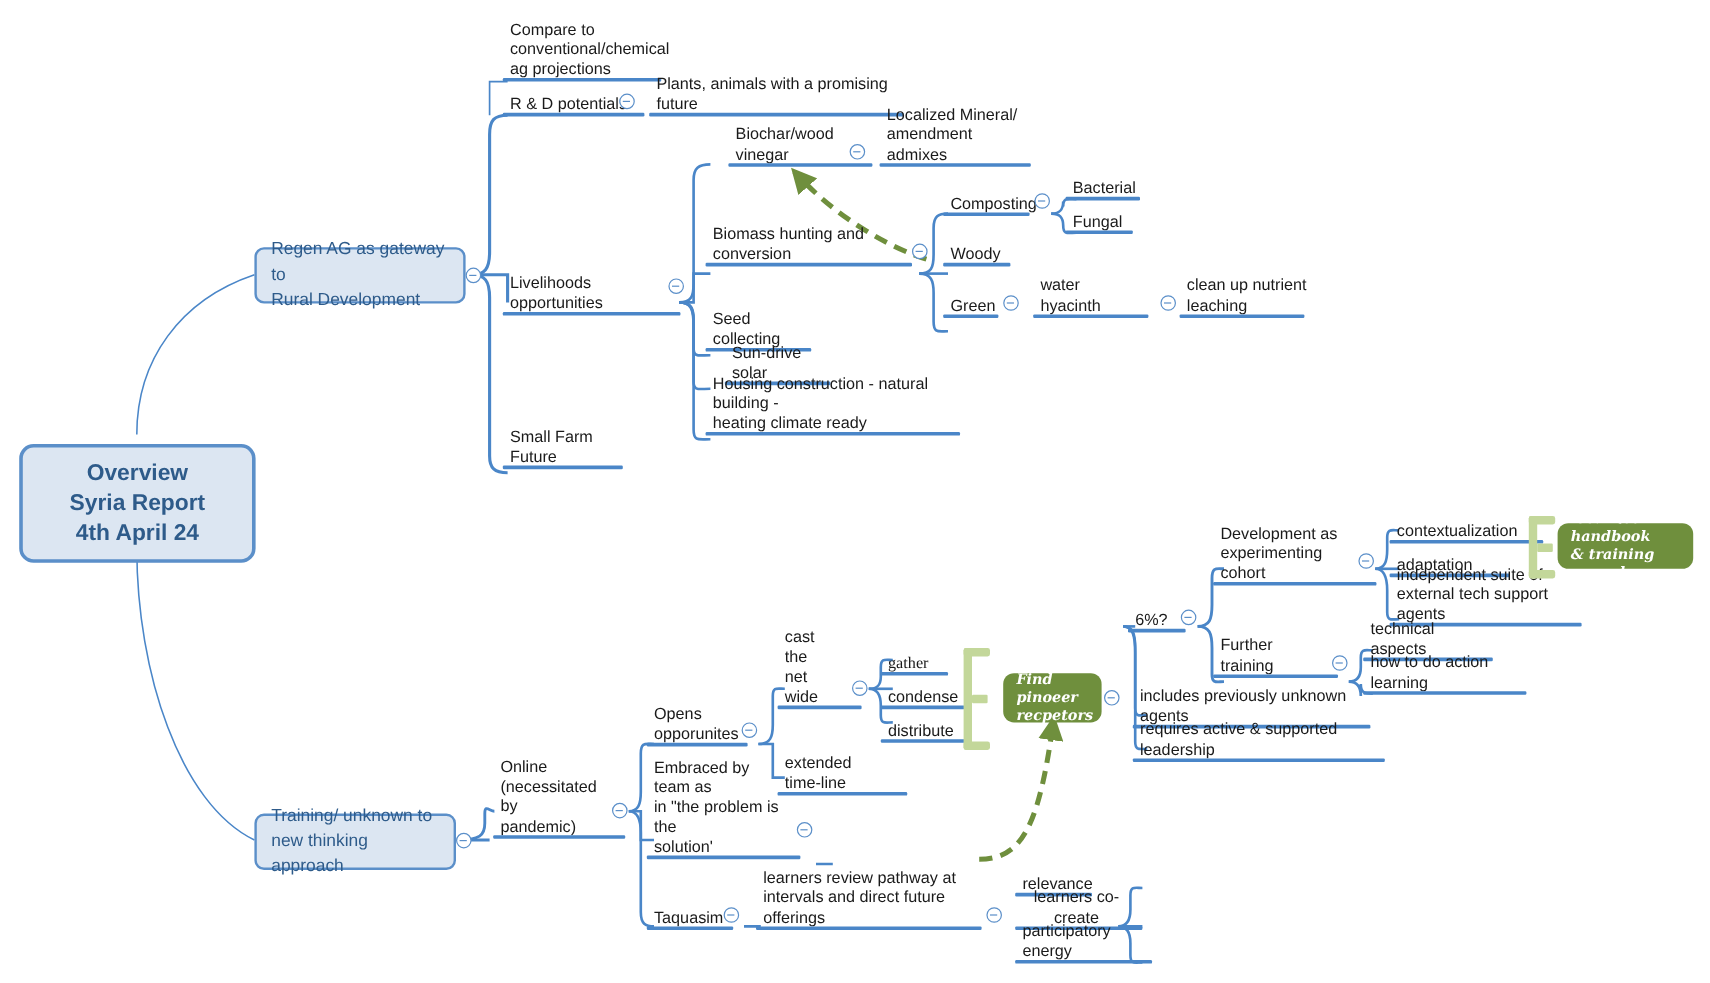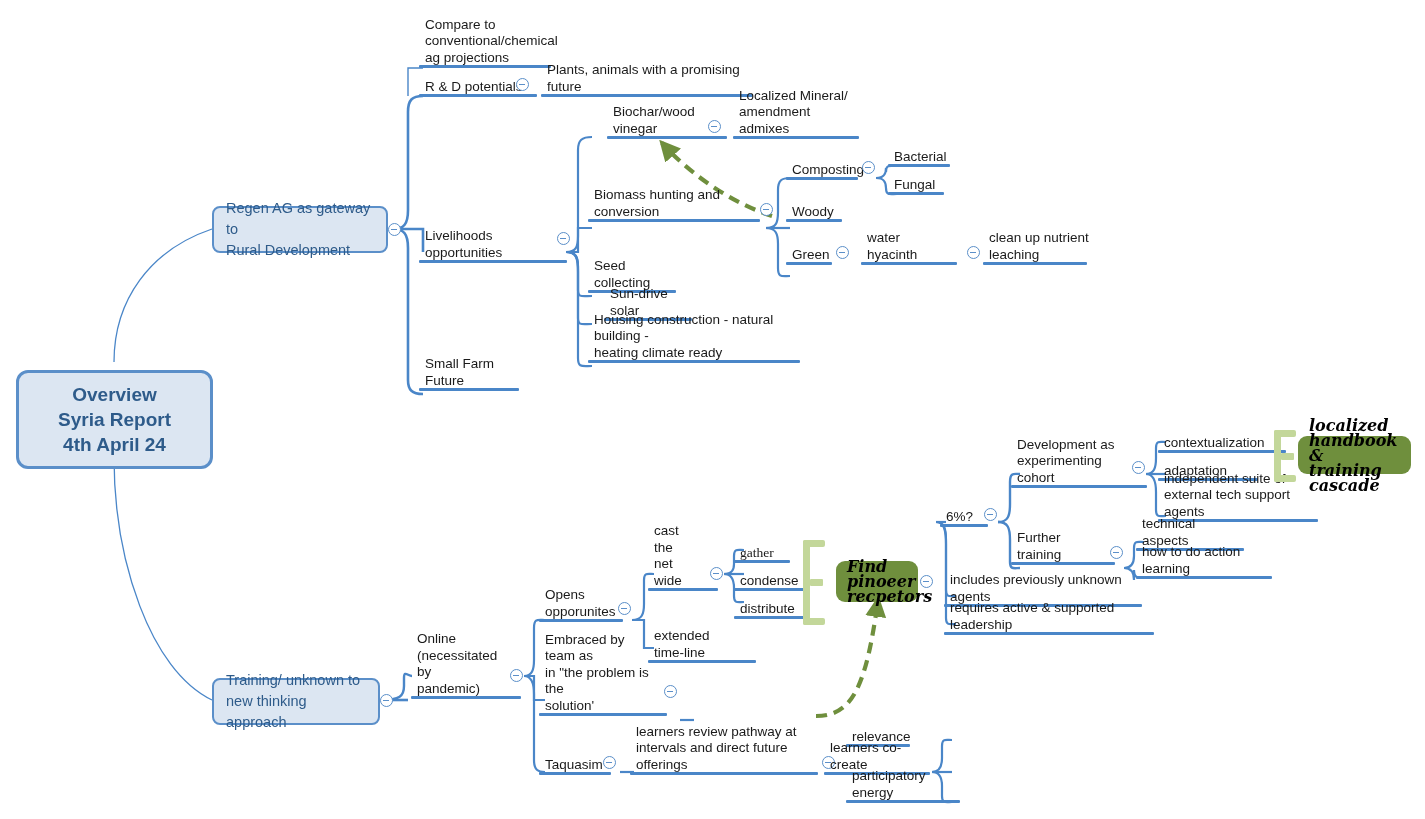--- a/index.html
+++ b/index.html
@@ -75,25 +75,25 @@
     content:"";
     position:absolute;left:2.2px;top:5px;
     width:6.2px;height:1.2px;background:#5b8fc9;
   }
 
   
   .callout{
     position:absolute;
     background:#6f8f3d;
     border-radius:9px;
-    color:#000000;
+    color:#ffffff;
     font-family:"DejaVu Serif", serif;
     font-style:italic;
     font-weight:bold;
-    font-size:16px;
+    font-size:12px;
     line-height:15px;
     padding:7px 11px;
     box-sizing:border-box;
     white-space:pre-line;
     display:flex;align-items:center;
   }
 
   
   .bracket{
     position:absolute;
@@ -302,21 +302,21 @@
 solution'<i class="u" style="width:128px;"></i></div>
   <div class="collapse" style="left:664px;top:685px;"></div>
 
   <div class="topic" style="left:539px;top:756px;width:66px;height:19px;">Taquasim<i class="u" style="width:72px;"></i></div>
   <div class="collapse" style="left:603px;top:756px;"></div>
   <div class="topic" style="left:630px;top:742px;width:180px;height:33px;">learners review pathway at
 intervals and direct future offerings<i class="u" style="width:188px;"></i></div>
   <div class="collapse" style="left:822px;top:756px;"></div>
 
   <div class="topic" style="left:846px;top:728px;width:60px;height:19px;">relevance<i class="u" style="width:64px;"></i></div>
-  <div class="topic" style="left:824px;top:756px;width:100px;height:19px;">learners co-create<i class="u" style="width:106px;"></i></div>
+  <div class="topic" style="left:846px;top:756px;width:100px;height:19px;text-align:center;">learners co-create<i class="u" style="width:106px;"></i></div>
   <div class="topic" style="left:846px;top:784px;width:108px;height:19px;">participatory energy<i class="u" style="width:114px;"></i></div>
 
   <div class="topic" style="left:940px;top:508px;width:36px;height:19px;">6%?<i class="u" style="width:48px;"></i></div>
   <div class="collapse" style="left:984px;top:508px;"></div>
 
   <div class="topic" style="left:1011px;top:455px;width:124px;height:33px;">Development as
 experimenting cohort<i class="u" style="width:136px;"></i></div>
   <div class="collapse" style="left:1132px;top:461px;"></div>
 
   <div class="topic" style="left:1158px;top:434px;width:106px;height:19px;text-align:right;">contextualization<i class="u" style="width:128px;"></i></div>

